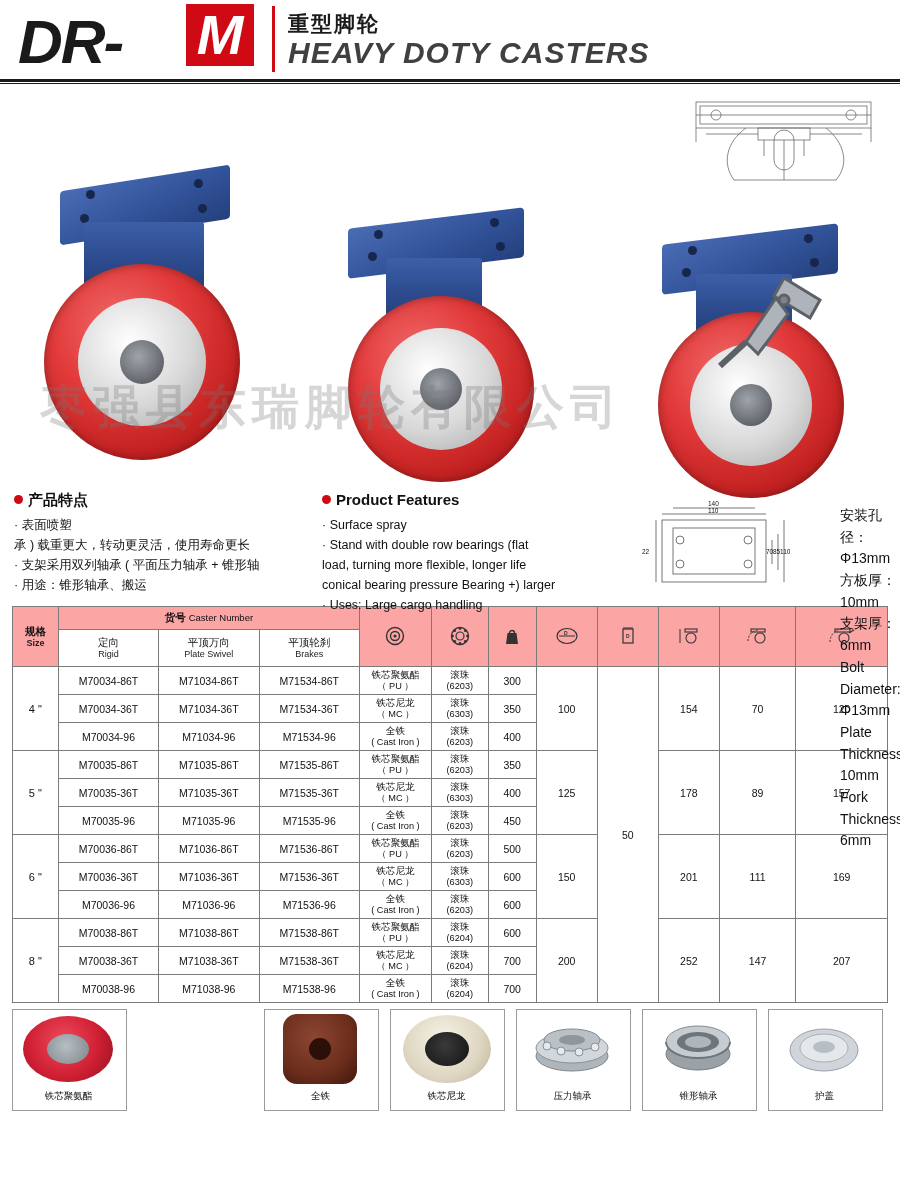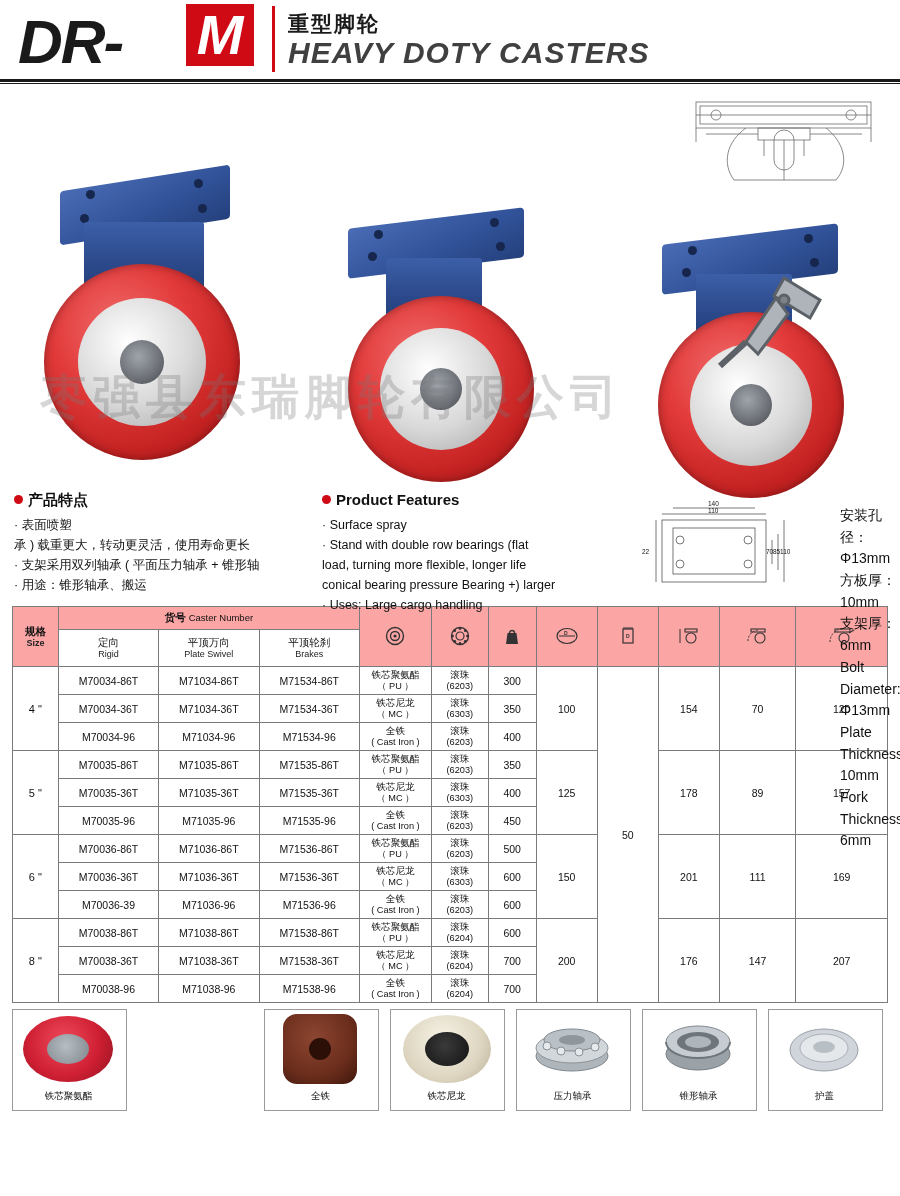--- a/index.html
+++ b/index.html
@@ -35,21 +35,21 @@
   .hdr-en{
     position:absolute;left:288px;top:36px;
     font-size:30px;font-weight:bold;font-style:italic;color:#404040;letter-spacing:1px;
   }
   .hdr-rule{position:absolute;left:0;top:79px;width:900px;height:3px;background:#1a1a1a;}
   .hdr-rule2{position:absolute;left:0;top:83px;width:900px;height:1px;background:#1a1a1a;}
 
   
   .photoband{position:relative;height:400px;}
   .watermark{
-    position:absolute;left:40px;top:280px;width:830px;
+    position:absolute;left:40px;top:290px;width:830px;
     font-size:47px;font-weight:bold;color:rgba(120,120,120,.30);
     letter-spacing:6px;white-space:nowrap;pointer-events:none;
   }
   .caster{position:absolute;}
 
   
   .wheel-outer{
     border-radius:50%;
     background:radial-gradient(circle at 38% 32%, #f06a6a 0%, #e23a3a 38%, #c42222 70%, #9d1414 100%);
     box-shadow:inset 0 0 10px rgba(0,0,0,.35);
@@ -500,21 +500,21 @@
       <span class="cn2">铁芯尼龙</span>
           <span class="en2">（ MC ）</span>
     </td>
     <td>
       <span class="cn2">滚珠</span>
           <span class="en2">(6303)</span>
     </td>
     <td>600</td>
   </tr>
   <tr class="body-row">
-    <td>M70036-39</td>
+    <td>M70036-96</td>
     <td>M71036-96</td>
     <td>M71536-96</td>
     <td>
       <span class="cn2">全铁</span>
           <span class="en2">( Cast Iron )</span>
     </td>
     <td>
       <span class="cn2">滚珠</span>
           <span class="en2">(6203)</span>
     </td>
@@ -529,21 +529,21 @@
     <td>
       <span class="cn2">铁芯聚氨酯</span>
           <span class="en2">（ PU ）</span>
     </td>
     <td>
       <span class="cn2">滚珠</span>
           <span class="en2">(6204)</span>
     </td>
     <td>600</td>
     <td rowspan="3">200</td>
-    <td rowspan="3">176</td>
+    <td rowspan="3">252</td>
     <td rowspan="3">147</td>
     <td rowspan="3">207</td>
   </tr>
   <tr class="body-row">
     <td>M70038-36T</td>
     <td>M71038-36T</td>
     <td>M71538-36T</td>
     <td>
       <span class="cn2">铁芯尼龙</span>
           <span class="en2">（ MC ）</span>

